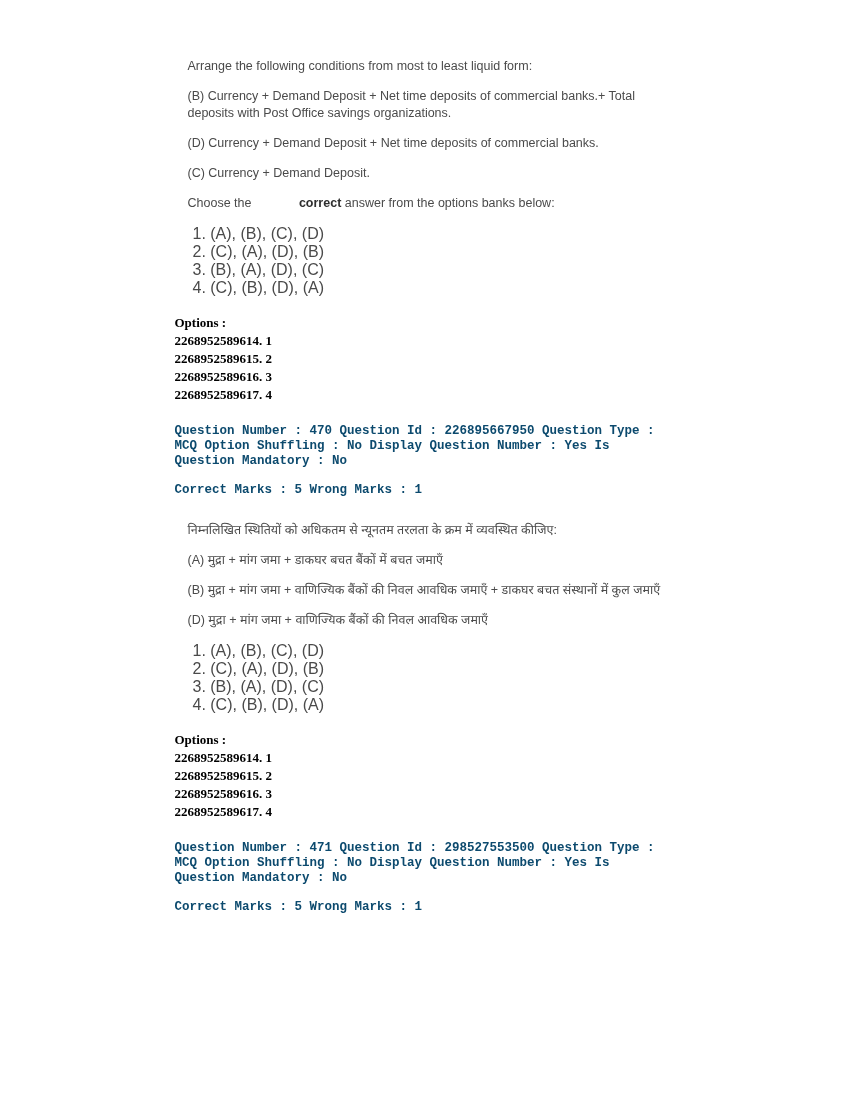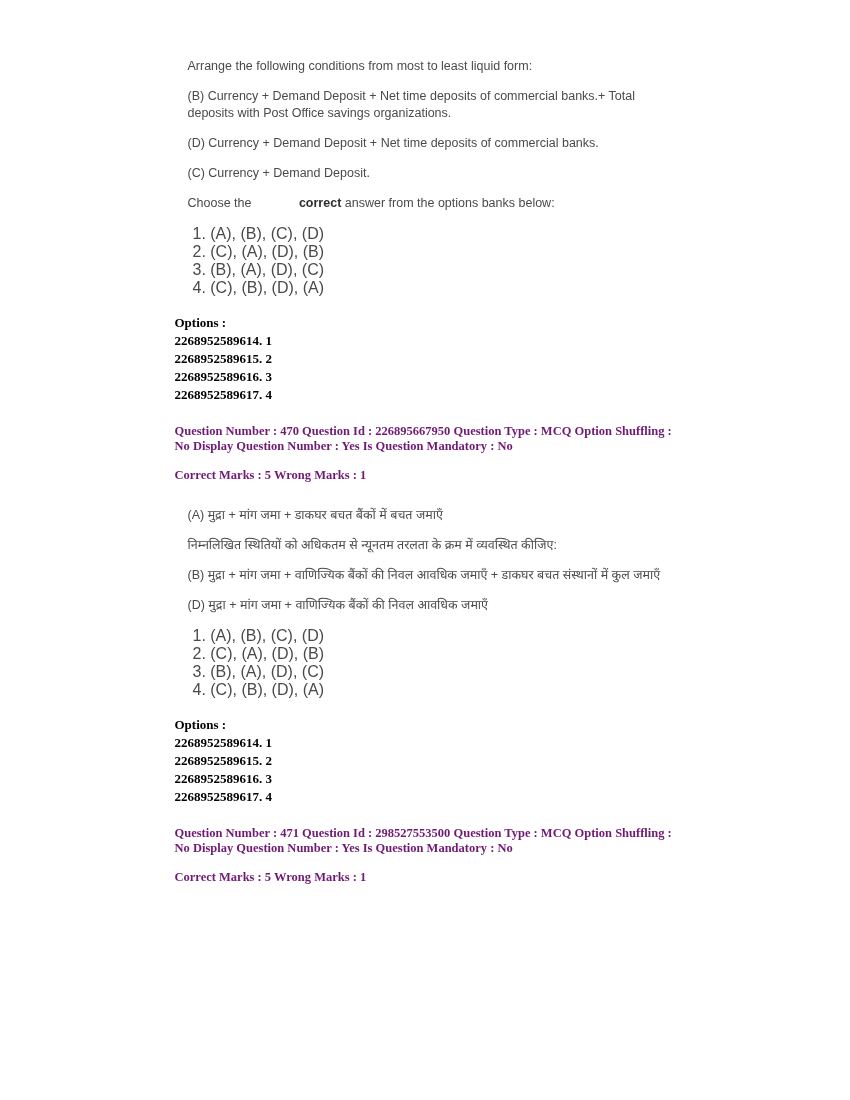--- a/index.html
+++ b/index.html
@@ -47,23 +47,23 @@
     font-weight: bold;
     color: #000000;
     font-size: 13px;
   }
   .options-block div {
     line-height: 18px;
   }
   
   .meta {
     margin-top: 20px;
-    font-family: Liberation Serif, serif;
+    font-family: Liberation Mono, monospace;
     font-weight: bold;
-    color: #701a75;
+    color: #0c4a6e;
     font-size: 12.5px;
     max-width: 672px;
   }
   .meta .meta-line1 {
     line-height: 15px;
   }
   .meta .meta-line2 {
     margin-top: 14px;
     line-height: 15px;
   }
@@ -98,22 +98,22 @@
       <div>2268952589617. 4</div>
     </div>
     <div class="meta">
       <div class="meta-line1">Question Number : 470 Question Id : 226895667950 Question Type : MCQ Option Shuffling : No Display Question Number : Yes Is Question Mandatory : No</div>
       <div class="meta-line2">Correct Marks : 5 Wrong Marks : 1</div>
     </div>
   </section>
 
   <section class="question-section">
     <div class="q-body">
+      <p>निम्नलिखित स्थितियों को अधिकतम से न्यूनतम तरलता के क्रम में व्यवस्थित कीजिए:</p>
       <p>(A) मुद्रा + मांग जमा + डाकघर बचत बैंकों में बचत जमाएँ</p>
-      <p>निम्नलिखित स्थितियों को अधिकतम से न्यूनतम तरलता के क्रम में व्यवस्थित कीजिए:</p>
       <p>(B) मुद्रा + मांग जमा + वाणिज्यिक बैंकों की निवल आवधिक जमाएँ + डाकघर बचत संस्थानों में कुल जमाएँ</p>
       <p>(D) मुद्रा + मांग जमा + वाणिज्यिक बैंकों की निवल आवधिक जमाएँ</p>
       <div class="choices">
         <div class="choice">1. (A), (B), (C), (D)</div>
         <div class="choice">2. (C), (A), (D), (B)</div>
         <div class="choice">3. (B), (A), (D), (C)</div>
         <div class="choice">4. (C), (B), (D), (A)</div>
       </div>
     </div>
     <div class="options-block">

